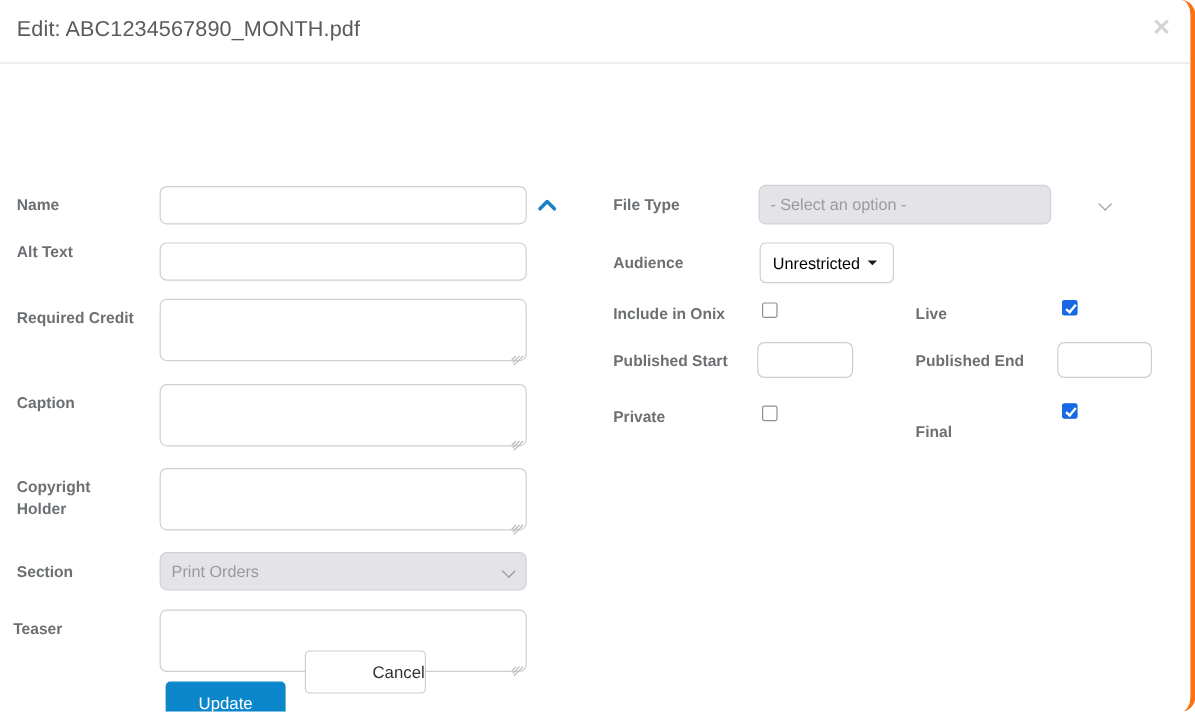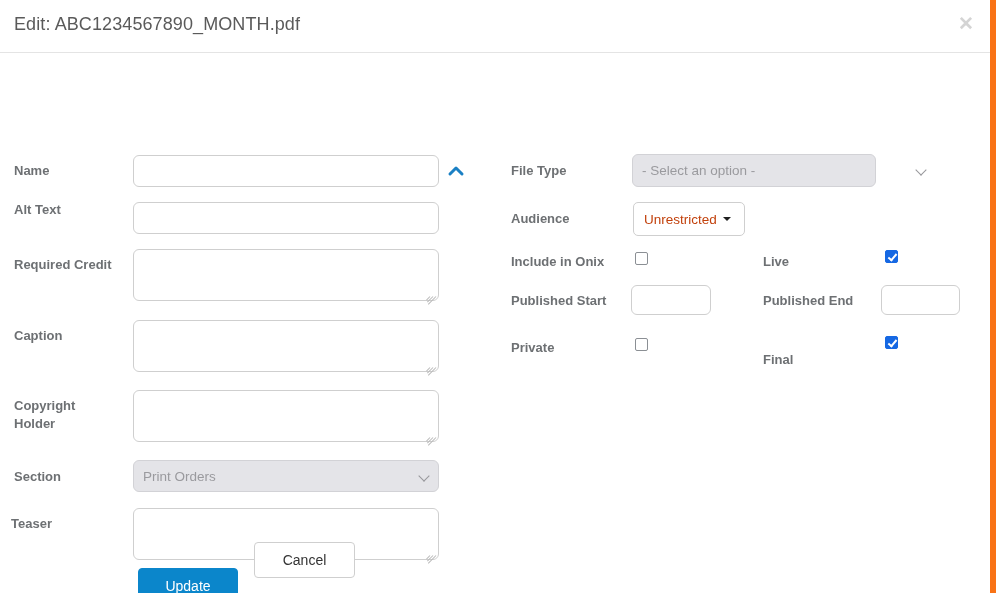--- a/index.html
+++ b/index.html
@@ -14,22 +14,23 @@
     color: #5f6368;
     overflow: hidden;
     position: relative;
   }
 
   
   #modal {
     position: absolute;
     inset: 0;
     background: #ffffff;
-    border-right: 6px solid #f97316;
-    box-sizing: border-box;
+    border-right: 4px solid #f97316;
+    box-sizing: border-box;
+    border-radius: 12px;
   }
 
   
   #modal-header {
     position: absolute;
     left: 0; top: 0; right: 0;
     height: 53px;
     border-bottom: 1px solid #e4e4e4;
     box-sizing: border-box;
   }
@@ -152,21 +153,21 @@
 
   
   .dd-button {
     position: absolute;
     box-sizing: border-box;
     border: 1px solid #cfcfcf;
     border-radius: 5px;
     background: #ffffff;
     font-family: "Liberation Sans", sans-serif;
     font-size: 13.5px;
-    color: #c2410c;
+    color: #000000;
     padding: 4px 10px;
     text-align: left;
     cursor: pointer;
     white-space: nowrap;
   }
   .dd-caret {
     display: inline-block;
     margin-left: 6px;
     width: 0; height: 0;
     border-left: 4px solid transparent;
@@ -227,20 +228,21 @@
   #update-button {
     background: #0b86cb;
     border: 1px solid #0b86cb;
     color: #ffffff;
     margin-top: 26px;
   }
   #cancel-button {
     background: #ffffff;
     border: 1px solid #cfcfcf;
     color: #333333;
+    text-align: right;
   }
 </style>
 </head>
 <body>
 
 <div id="modal">
 
   <div id="modal-header">
     <div id="modal-title">Edit: ABC1234567890_MONTH.pdf</div>
     <button id="close-button">✕</button>

